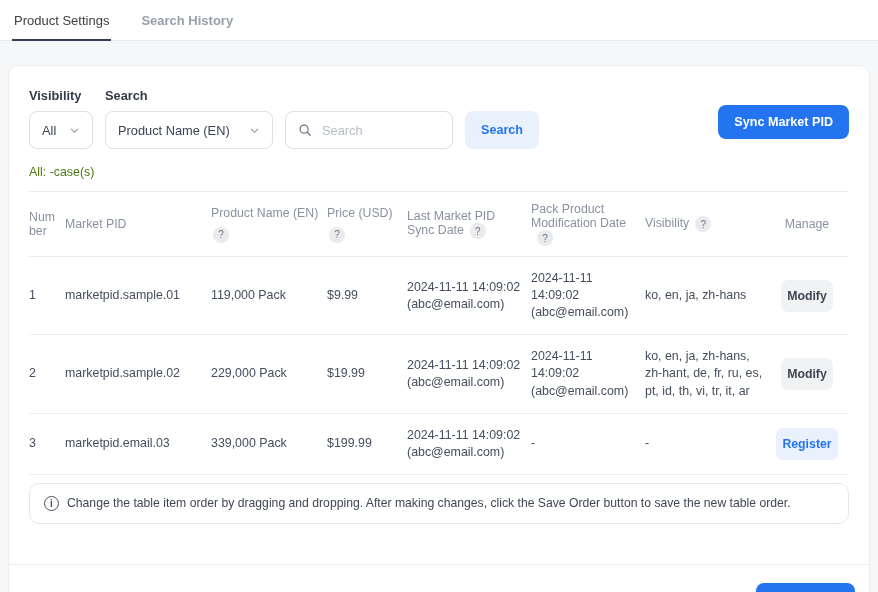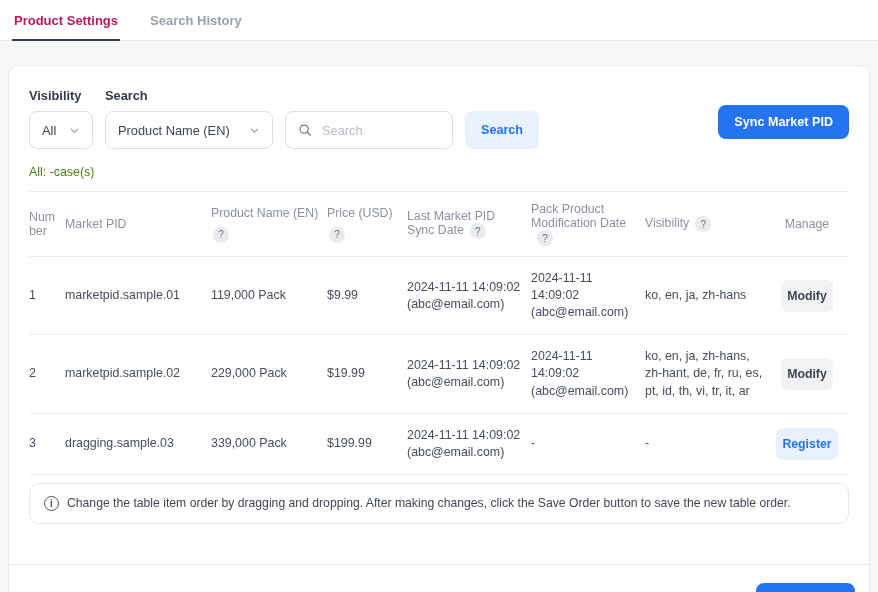--- a/index.html
+++ b/index.html
@@ -8,21 +8,21 @@
   }
   *{box-sizing:border-box}
   body{
     margin:0;background:#f6f7f8;color:#424b5a;
     font-family:"Liberation Sans",sans-serif;
     font-size:12.5px;
   }
   
   .topbar{background:#fff;border-bottom:1px solid #e8eaed;padding:0 12px;display:flex;gap:28px}
   .tab{font-size:13px;padding:13px 2px 10px;cursor:pointer;border-bottom:2px solid transparent}
-  .tab.active{font-weight:700;color:#be185d;border-bottom-color:#353e4f;margin-bottom:-1px}
+  .tab.active{font-weight:400;color:#404040;border-bottom-color:#353e4f;margin-bottom:-1px}
   .tab.inactive{color:#98a0ac;font-weight:600}
   
   .page{padding:24px 8px 12px}
   .card{background:#fff;border:1px solid #ecedf0;border-radius:10px;box-shadow:0 1px 2px rgba(0,0,0,.03);overflow:hidden}
   
   .filters{display:flex;align-items:flex-end;gap:12px;padding:22px 20px 0}
   .fgroup{display:flex;flex-direction:column;gap:8px}
   .flabel{font-size:12.8px;font-weight:700;color:#333b49}
   .select{height:38px;border:1px solid #dcdfe4;border-radius:8px;background:#fff;display:flex;align-items:center;justify-content:space-between;padding:0 12px;font-size:12.8px;color:#3c4554;cursor:pointer}
   .select.sm{width:64px}
@@ -149,21 +149,21 @@
             <td>$19.99</td>
             <td class="pre">2024-11-11 14:09:02
 (abc@email.com)</td>
             <td class="pre">2024-11-11 14:09:02
 (abc@email.com)</td>
             <td>ko, en, ja, zh-hans, zh-hant, de, fr, ru, es, pt, id, th, vi, tr, it, ar</td>
             <td><button class="btn-action gray">Modify</button></td>
           </tr>
           <tr>
             <td>3</td>
-            <td>dragging.sample.03</td>
+            <td>marketpid.email.03</td>
             <td>339,000 Pack</td>
             <td>$199.99</td>
             <td class="pre">2024-11-11 14:09:02
 (abc@email.com)</td>
             <td class="pre">-</td>
             <td>-</td>
             <td><button class="btn-action blue">Register</button></td>
           </tr>
         </tbody>
     </table>

